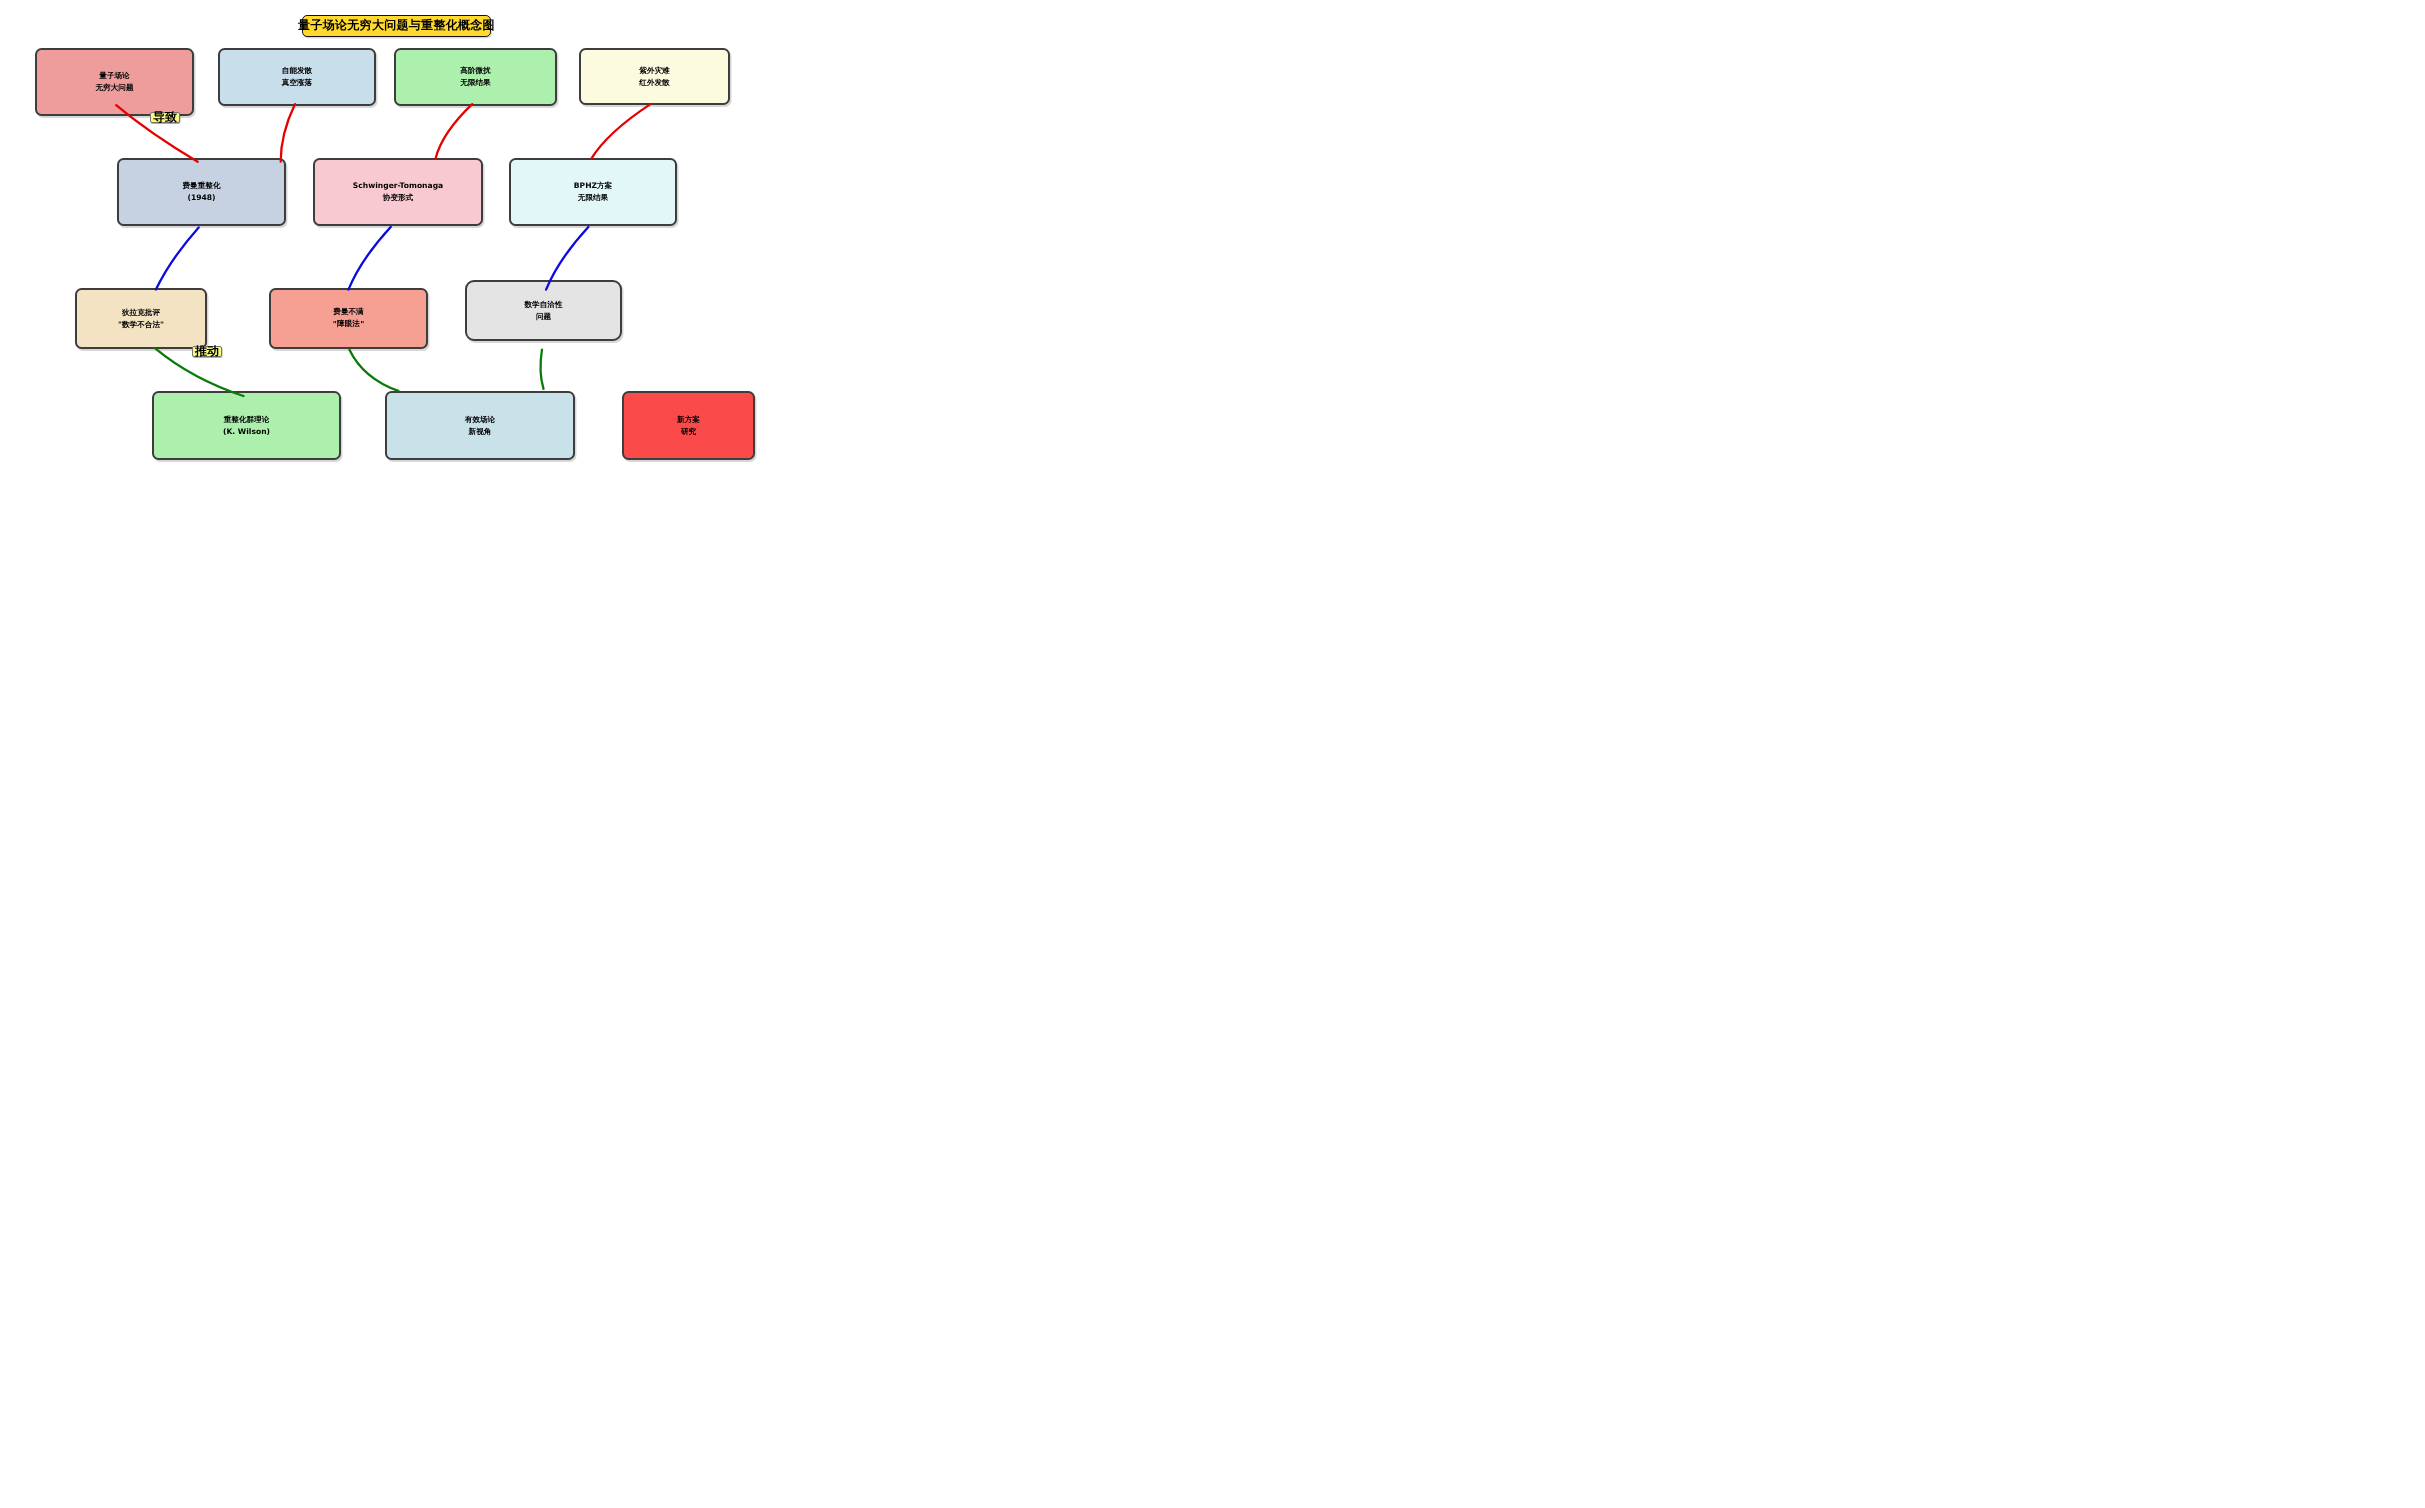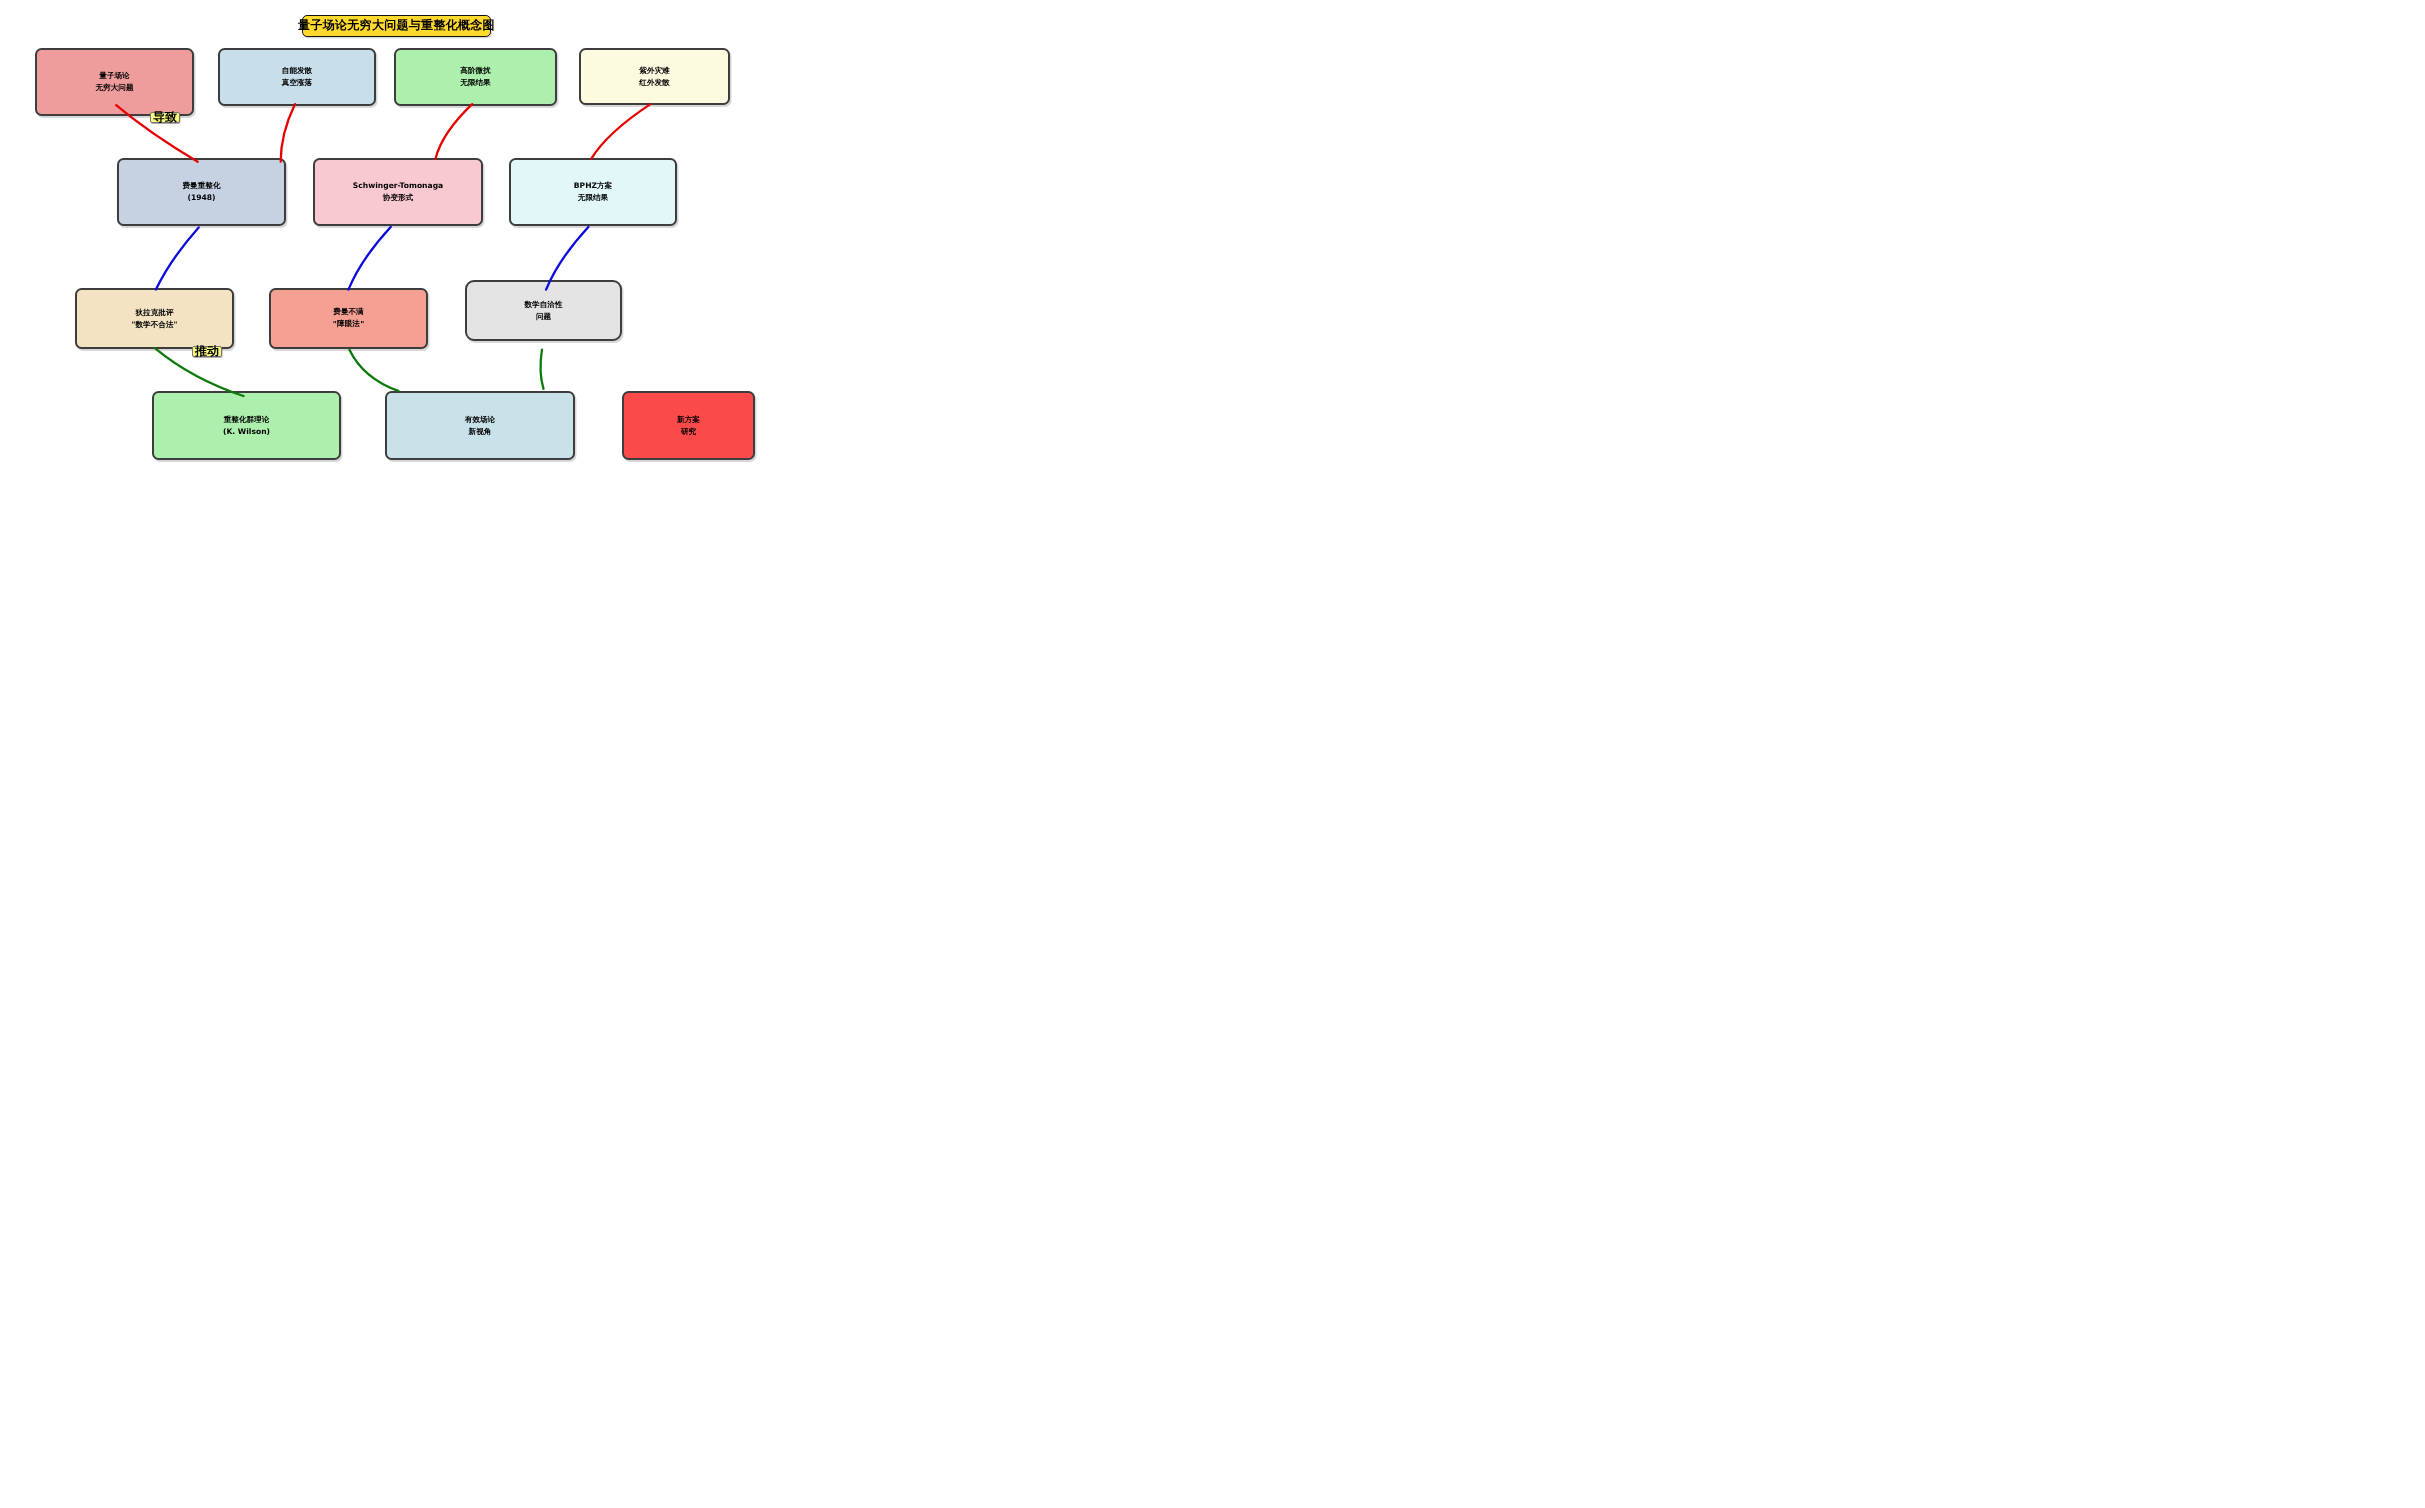--- a/index.html
+++ b/index.html
@@ -24,21 +24,21 @@
   
   .n-qft  { left:35px;   top:48px;  width:159px; height:68px; }
   .n-self { left:218px;  top:48px;  width:158px; height:58px; }
   .n-high { left:394px;  top:48px;  width:163px; height:58px; }
   .n-uvir { left:579px; top:48px;  width:151px; height:57px; }
   
   .n-feyn { left:117px;  top:158px; width:169px; height:68px; }
   .n-schw { left:313px;  top:158px; width:170px; height:68px; }
   .n-bphz { left:509px; top:158px; width:168px; height:68px;text-align:center; }
   
-  .n-dirac{ left:75px;  top:288px; width:159px; height:61px; }
+  .n-dirac{ left:75px;  top:288px; width:132px; height:61px; }
   .n-funh { left:269px;  top:288px; width:159px; height:61px;font-family:Liberation Mono, monospace; }
   .n-cons { left:465px;  top:280px; width:157px; height:61px;border-radius:9px; }
   
   .n-rg   { left:152px;  top:391px; width:189px; height:69px; }
   .n-eft  { left:385px;  top:391px; width:190px; height:69px; }
   .n-new  { left:622px; top:391px; width:133px; height:69px; }
 
   svg.edges {
     position:absolute; left:0; top:0; width:787px; height:490px;
     pointer-events:none;

